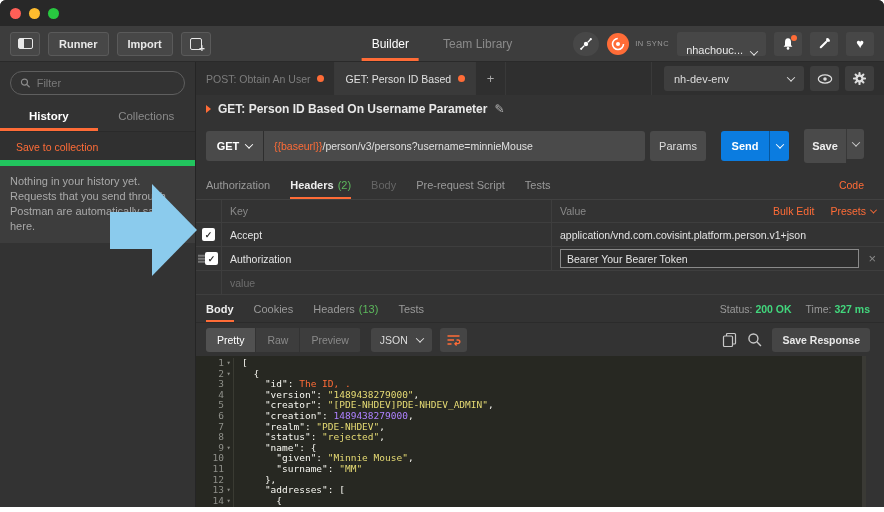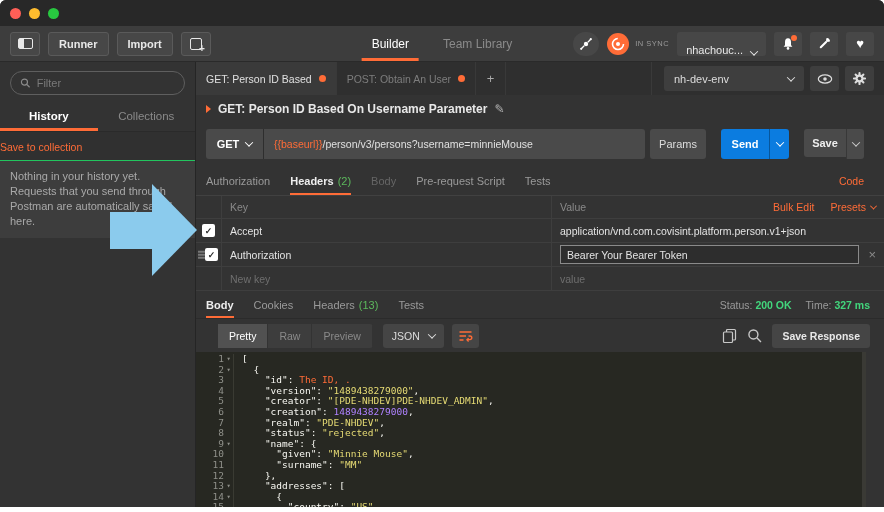--- a/index.html
+++ b/index.html
@@ -39,21 +39,21 @@
 
   
   .sidebar { width:196px; background:#333; border-right:1px solid #252525; display:flex; flex-direction:column; position:relative; flex-shrink:0; }
   .filter { margin:9px 10px 6px 10px; height:24px; border:1px solid #5f5f5f; border-radius:12px; display:flex; align-items:center; padding:0 9px; gap:6px; }
   .filter input { background:transparent; border:0; outline:0; color:#ccc; font-size:11px; width:100%; font-family:"Liberation Sans",sans-serif; }
   .filter input::placeholder { color:#7a7a7a; }
   .side-tabs { display:flex; height:30px; }
   .side-tab { width:50%; display:flex; align-items:center; justify-content:center; font-size:11.5px; color:#8a8a8a; position:relative; cursor:pointer; }
   .side-tab.active { color:#fff; font-weight:bold; }
   .side-tab.active::after { content:""; position:absolute; left:0; right:0; bottom:0; height:3px; background:var(--accent-orange); }
-  .save-link-row { background:#303030; border-top:1px solid #2a2a2a; border-bottom:1px solid #22c55e; padding:5px 0; }
+  .save-link-row { background:#303030; border-top:1px solid #2a2a2a; border-bottom:6px solid #22c55e; padding:5px 16px; }
   .save-link { color:var(--accent-orange); font-size:10.5px; cursor:pointer; }
   .empty-msg { background:#3d3d3d; color:#a9a9a9; font-size:11px; line-height:1.35; padding:8px 10px 10px 10px; }
   .arrow-body { position:absolute; left:110px; top:150px; width:43px; height:37px; background:var(--arrow-blue); z-index:5; }
   .arrow-head { position:absolute; left:152px; top:122px; width:0; height:0; border-top:46px solid transparent; border-bottom:46px solid transparent; border-left:45px solid var(--arrow-blue); z-index:5; }
 
   
   .main { flex:1; display:flex; flex-direction:column; min-width:0; }
 
   .reqtab-bar { height:33px; background:#2f2f2f; display:flex; align-items:stretch; flex-shrink:0; }
   .req-tab { display:flex; align-items:center; gap:7px; padding:0 10px; font-size:10.5px; color:#7d7d7d; border-right:1px solid #393939; cursor:pointer; white-space:nowrap; }
@@ -72,21 +72,21 @@
   .url-row { display:flex; align-items:center; padding:6px 20px 8px 10px; flex-shrink:0; }
   .method-dd { width:58px; height:30px; background:#4a4a4a; border-radius:3px 0 0 3px; display:flex; align-items:center; justify-content:center; gap:7px; color:#fff; font-size:11px; font-weight:bold; border-right:1px solid #2e2e2e; cursor:pointer; }
   .url-field { flex:1; height:30px; background:#4a4a4a; border-radius:0 3px 3px 0; display:flex; align-items:center; padding:0 10px; font-size:10.5px; white-space:nowrap; overflow:hidden; cursor:text; }
   .url-var { color:var(--accent-orange); }
   .url-rest { color:#e0e0e0; }
   .params-btn { width:56px; height:30px; background:#4a4a4a; border-radius:3px; margin-left:5px; display:flex; align-items:center; justify-content:center; color:#ddd; font-size:11px; cursor:pointer; }
   .send-grp { display:flex; margin-left:15px; }
   .send-main { width:48px; height:30px; background:var(--send-blue); border-radius:3px 0 0 3px; display:flex; align-items:center; justify-content:center; color:#fff; font-size:11px; font-weight:bold; cursor:pointer; }
   .send-arr { width:20px; height:30px; background:var(--send-blue); border-left:1px solid rgba(0,0,0,.3); border-radius:0 3px 3px 0; display:flex; align-items:center; justify-content:center; color:#fff; cursor:pointer; }
   .save-grp { display:flex; margin-left:15px; }
-  .save-main { width:42px; height:28px; background:#4a4a4a; border-radius:3px 0 0 3px; display:flex; align-items:center; justify-content:center; color:#eee; font-size:11px; font-weight:bold; cursor:pointer; }
+  .save-main { width:42px; height:34px; background:#4a4a4a; border-radius:3px 0 0 3px; display:flex; align-items:center; justify-content:center; color:#eee; font-size:11px; font-weight:bold; cursor:pointer; }
   .save-arr { width:18px; height:30px; background:#4a4a4a; border-left:1px solid #383838; border-radius:0 3px 3px 0; display:flex; align-items:center; justify-content:center; color:#ccc; cursor:pointer; }
 
   .subtabs { height:28px; display:flex; align-items:center; gap:20px; padding:0 20px 0 10px; flex-shrink:0; }
   .subtab { font-size:11px; color:#9a9a9a; position:relative; height:100%; display:flex; align-items:center; gap:4px; cursor:pointer; }
   .subtab.dim { color:#666; }
   .subtab.active { color:#eee; font-weight:bold; }
   .subtab.active::after { content:""; position:absolute; left:0; right:0; bottom:0; height:2px; background:var(--accent-orange); }
   .count { color:var(--count-green); font-weight:normal; }
   .code-link { margin-left:auto; color:var(--accent-orange); font-size:10.5px; cursor:pointer; }
 
@@ -108,21 +108,21 @@
   .ph-input::placeholder { color:#6f6f6f; }
 
   
   .resp-meta { height:28px; display:flex; align-items:center; gap:20px; padding:0 14px 0 10px; border-bottom:1px solid #2b2b2b; flex-shrink:0; }
   .meta-right { margin-left:auto; display:flex; align-items:center; gap:14px; font-size:10.5px; }
   .meta-lbl { color:#9a9a9a; }
   .meta-val { color:var(--status-green); font-weight:bold; }
   .resp-toolbar { height:33px; display:flex; align-items:center; gap:8px; padding:0 14px 0 10px; flex-shrink:0; }
   .seg-grp { display:flex; border-radius:3px; overflow:hidden; }
   .seg { height:24px; display:flex; align-items:center; padding:0 11px; font-size:10.5px; background:#3d3d3d; color:#8a8a8a; border-right:1px solid #333; cursor:pointer; }
-  .seg.active { background:#515151; color:#fff;margin-left:12px; }
+  .seg.active { background:#515151; color:#fff; }
   .fmt-dd { height:24px; background:#454545; border-radius:3px; display:flex; align-items:center; gap:9px; padding:0 9px; color:#ddd; font-size:10.5px; margin-left:2px; cursor:pointer; }
   .wrap-btn { width:27px; height:24px; background:#454545; border-radius:3px; display:flex; align-items:center; justify-content:center; cursor:pointer; }
   .tool-right { margin-left:auto; display:flex; align-items:center; gap:10px; }
   .icon-btn { display:flex; align-items:center; justify-content:center; cursor:pointer; }
   .save-resp { height:24px; background:#454545; border-radius:3px; display:flex; align-items:center; padding:0 10px; color:#e8e8e8; font-size:10.5px; cursor:pointer;font-weight:bold; }
 
   
   .code-outer { flex:1; display:flex; min-height:0; background:#333; }
   .code-area { flex:1; background:#272822; margin-right:18px; border-right:4px solid #3a3a35; padding-top:2px; overflow:hidden; font-family:"DejaVu Sans Mono", monospace; font-size:9.5px; }
   .code-line { display:flex; height:10.6px; line-height:10.6px; white-space:pre; }
@@ -223,26 +223,26 @@
         <span class="save-link">Save to collection</span>
       </div>
       <div class="empty-msg">Nothing in your history yet. Requests that you send through Postman are automatically saved here.</div>
       <div class="arrow-body"></div>
       <div class="arrow-head"></div>
     </div>
 
     <div class="main">
 
       <div class="reqtab-bar">
+        <div class="req-tab">
+          <span>POST: Obtain An User</span>
+          <span class="dot"></span>
+        </div>
         <div class="req-tab active">
           <span>GET: Person ID Based</span>
-          <span class="dot"></span>
-        </div>
-        <div class="req-tab">
-          <span>POST: Obtain An User</span>
           <span class="dot"></span>
         </div>
         <div class="plus-tab">+</div>
         <div class="env-cluster">
           <div class="env-dd">
             <span>nh-dev-env</span>
             <span class="chev"></span>
           </div>
           <div class="env-btn">
             <svg width="16" height="12" viewBox="0 0 18 12">
@@ -337,23 +337,20 @@
             <span class="cb" style="margin-left:6px">✓</span>
           </div>
           <div class="c-key">Authorization</div>
           <div class="c-val">
             <input class="val-input" value="Bearer Your Bearer Token" style="">
             <span class="x-btn">×</span>
           </div>
         </div>
         <div class="hrow">
           <div class="c-check"></div>
-          <div class="c-key">
-              <input class="ph-input" placeholder="New key" style="">
-            </div>
           <div class="c-val">
               <input class="ph-input" placeholder="value" style="">
             </div>
         </div>
       </div>
 
       <div class="resp-meta">
         <div class="subtab active">Body</div>
         <div class="subtab">Cookies</div>
         <div class="subtab">

